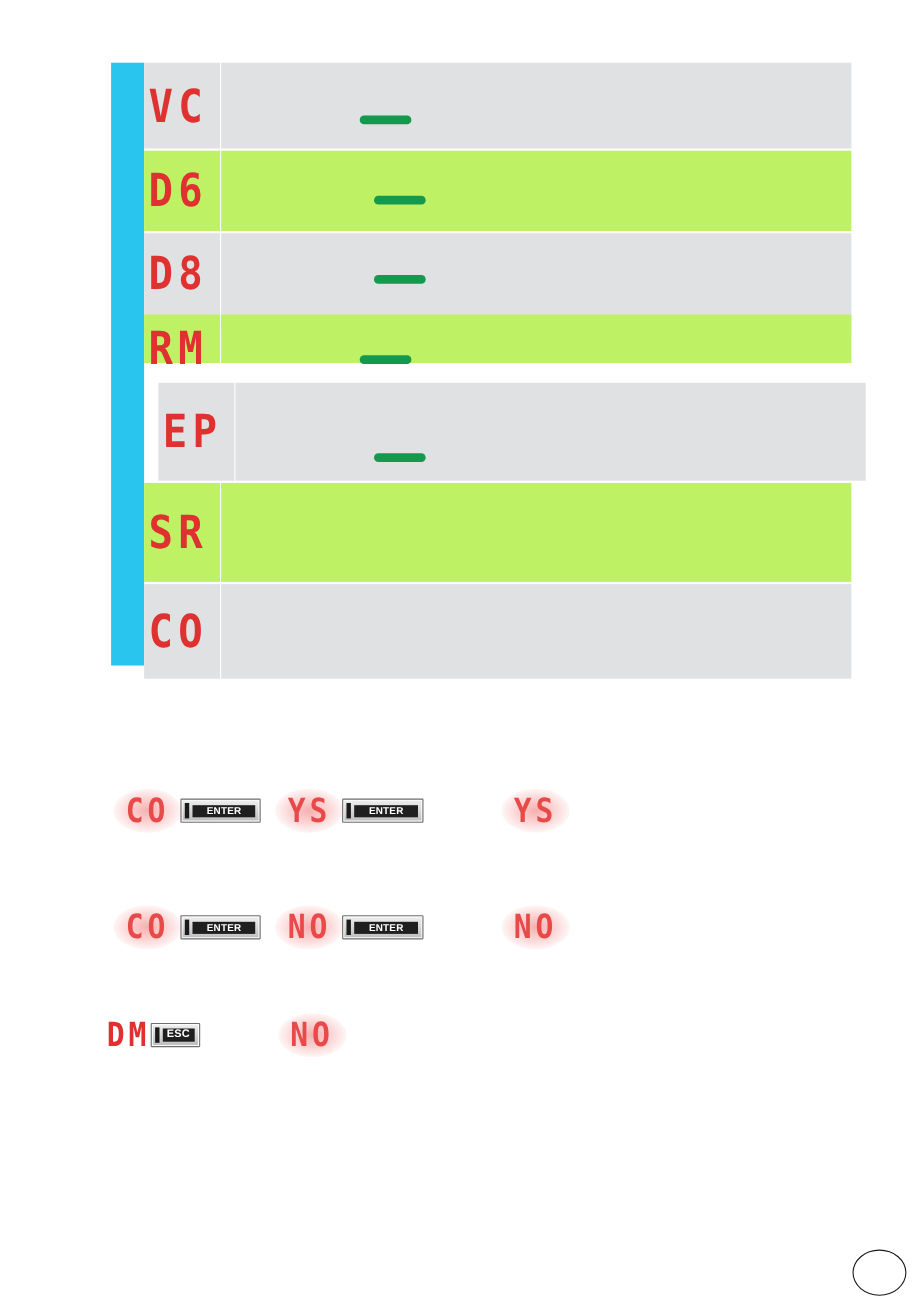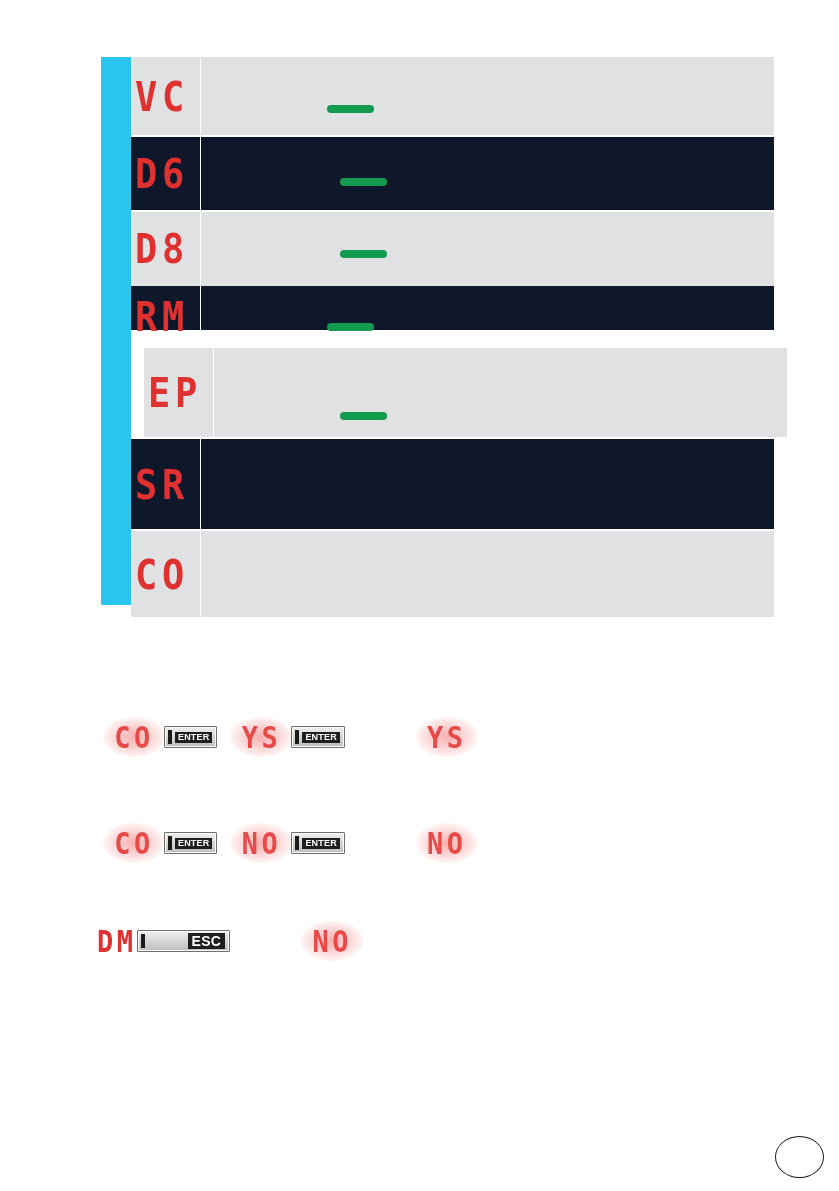--- a/index.html
+++ b/index.html
@@ -68,21 +68,21 @@
     position: absolute;
     left: 70px;
     top: 0;
     width: 573px;
     height: 100%;
     box-sizing: border-box;
   }
   .row.light .cell-label,
   .row.light .cell-body { background: #dfe1e3; }
   .row.dark .cell-label,
-  .row.dark .cell-body  { background: #0f172a; }
+  .row.dark .cell-body  { background: #bef264; }
 
   .label-text {
     position: absolute;
     left: 4px;
     font-size: 37px;
   }
   .dash {
     position: absolute;
     height: 8px;
     border-radius: 4px;
@@ -149,26 +149,26 @@
     background: #1b1b1b;
     margin-right: 3px;
     flex: 0 0 auto;
   }
   .key .klabel {
     font-family: "Liberation Sans", sans-serif;
     font-size: 9px;
     font-weight: 700;
     color: #ffffff;
     background: #1f1f1f;
-    padding: 1px 3px;
+    padding: 1px 13px;
     letter-spacing: 0.02em;
     line-height: 1;
     white-space: nowrap;
   }
-  .key.esc .klabel { font-size: 14px; padding: 1px 4px; margin-left: 40px; }
+  .key.esc .klabel { font-size: 10px; padding: 1px 4px; }
 
   .spacer-gap { width: 58px; height: 1px; }
 
   
   #page-mark {
     position: absolute;
     left: 775px;
     top: 1136px;
     width: 49px;
     height: 42px;

